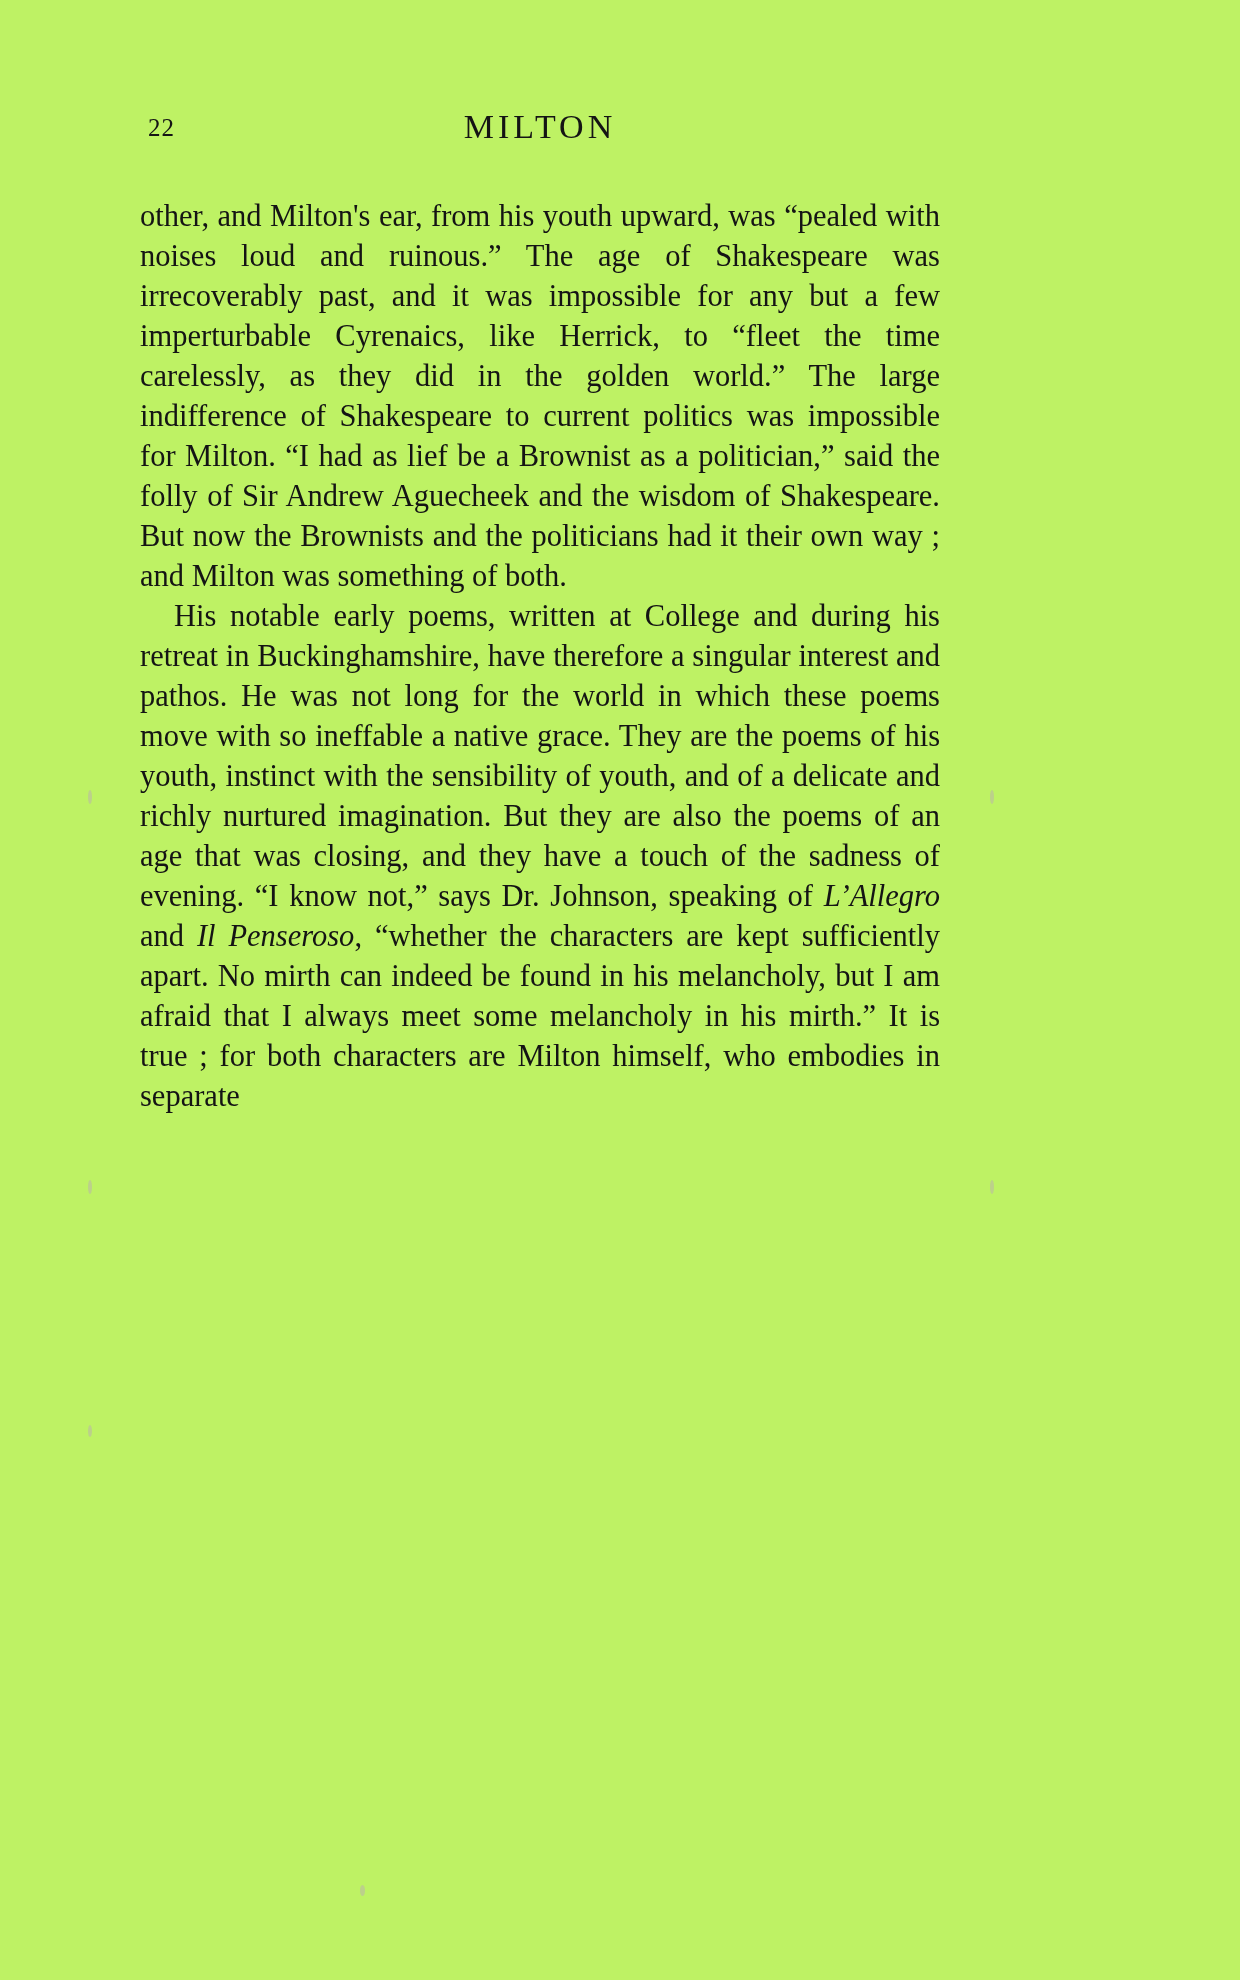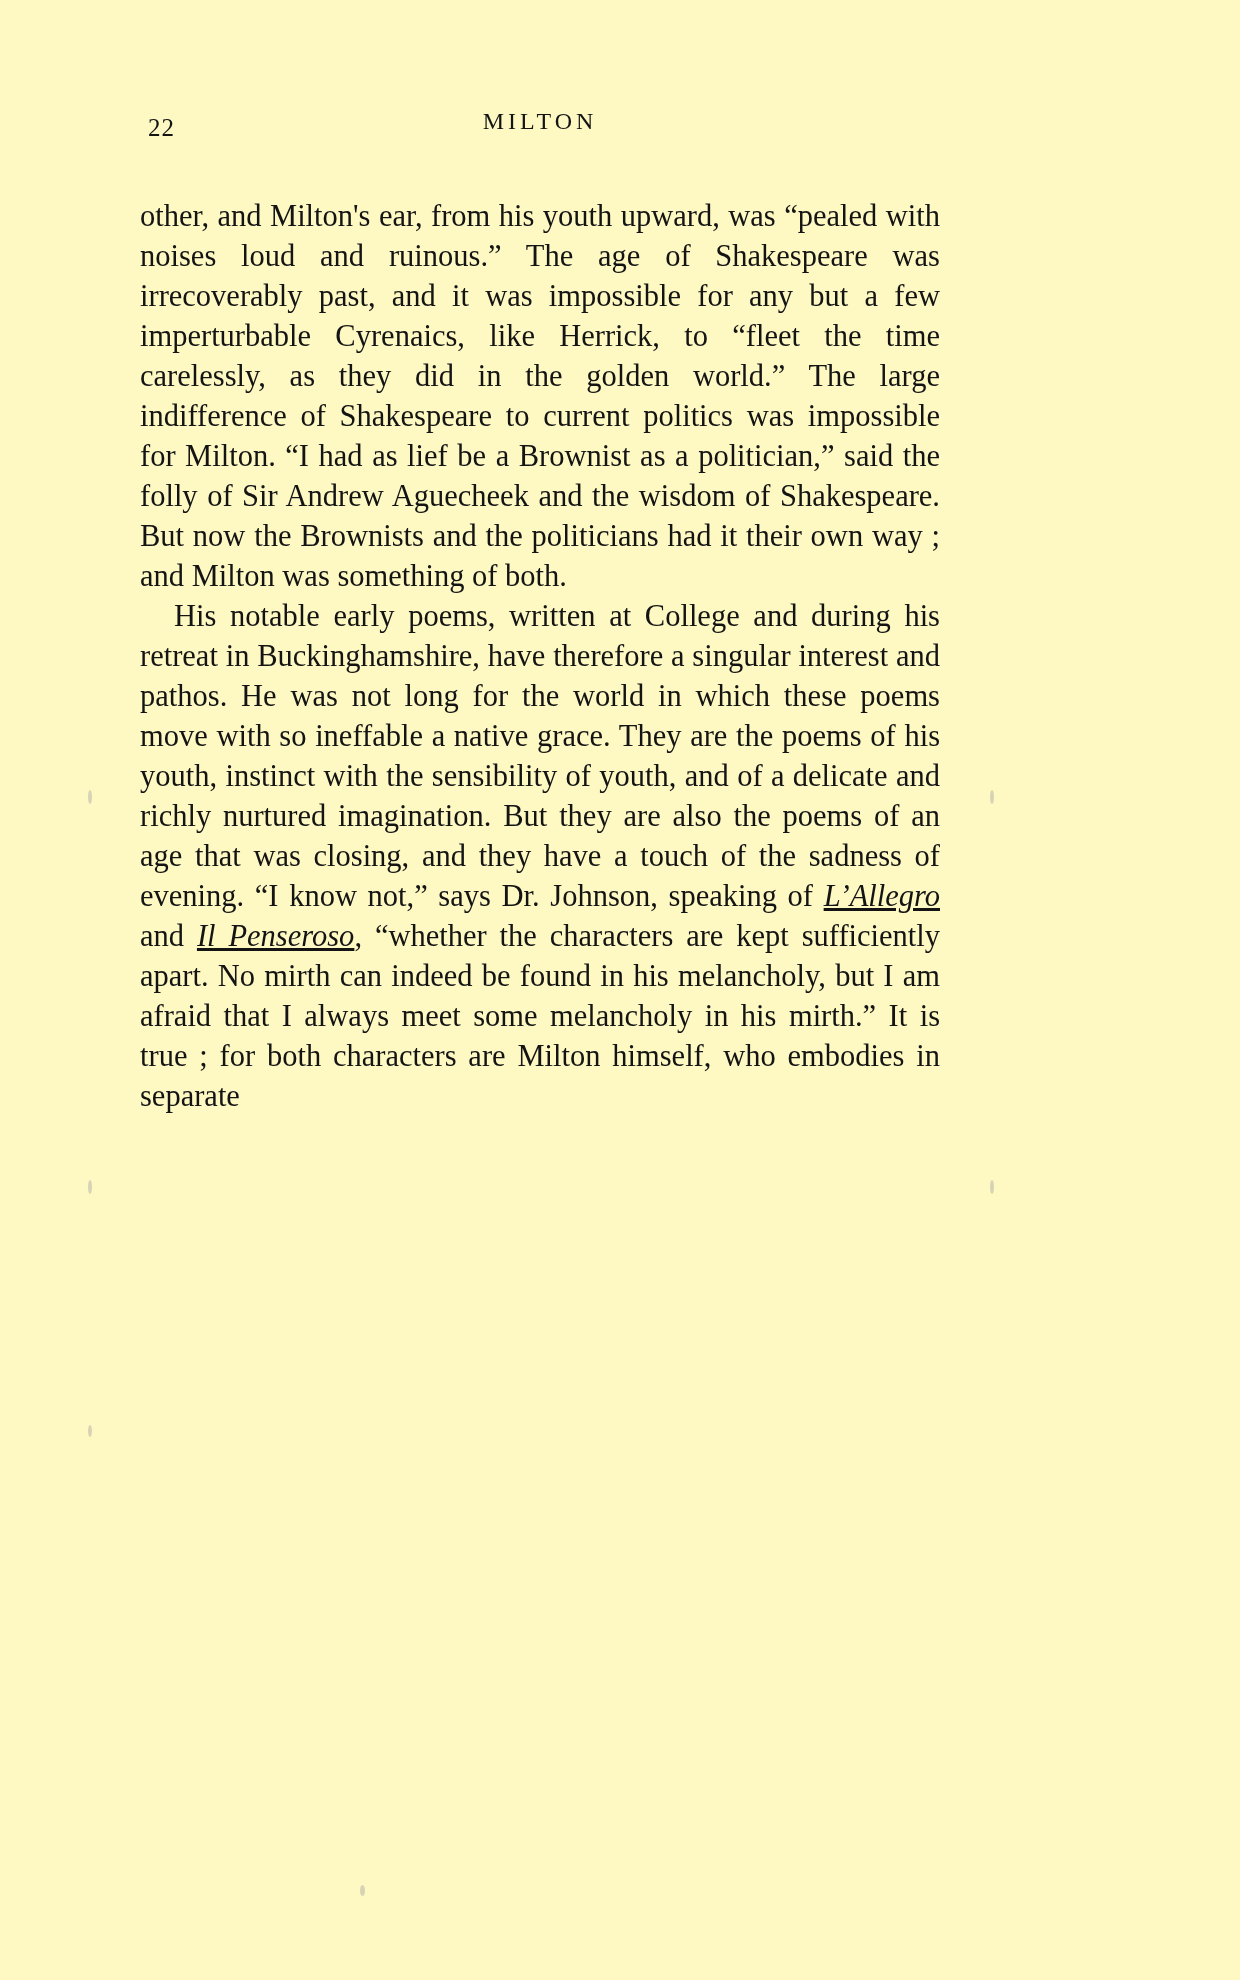--- a/index.html
+++ b/index.html
@@ -13,21 +13,21 @@
     position: relative;
     font-family: "Liberation Serif", serif;
     color: #141414;
     overflow: hidden;
   }
   .page {
     position: absolute;
     top: 0; left: 0;
     width: 1240px;
     height: 1980px;
-    background: #fef9c3;
+    background: #bef264;
   }
   .header {
     position: absolute;
     top: 108px;
     left: 140px;
     width: 800px;
     height: 44px;
   }
   .folio {
     position: absolute;
@@ -36,21 +36,21 @@
     font-size: 25px;
     letter-spacing: 1px;
     font-family: "Liberation Serif", serif;
   }
   .running-title {
     position: absolute;
     left: 0;
     top: 0;
     width: 800px;
     text-align: center;
-    font-size: 24px;
+    font-size: 34px;
     letter-spacing: 4px;
     font-family: "Liberation Serif", serif;
   }
   .body-text {
     position: absolute;
     top: 196px;
     left: 140px;
     width: 800px;
   }
   p.para {
@@ -62,21 +62,20 @@
     font-family: "Liberation Serif", serif;
   }
   p.para.indent {
     text-indent: 34px;
   }
   p.para + p.para {
     margin-top: 0;
   }
   i.em {
     font-style: italic;
-    text-decoration: underline;
   }
   
   .speck {
     position: absolute;
     background: #b9b5ab;
     border-radius: 50%;
     opacity: .55;
   }
   .speck.s1 { left: 88px;  top: 790px;  width: 4px;  height: 14px; }
   .speck.s2 { left: 990px; top: 790px;  width: 4px;  height: 14px; }

